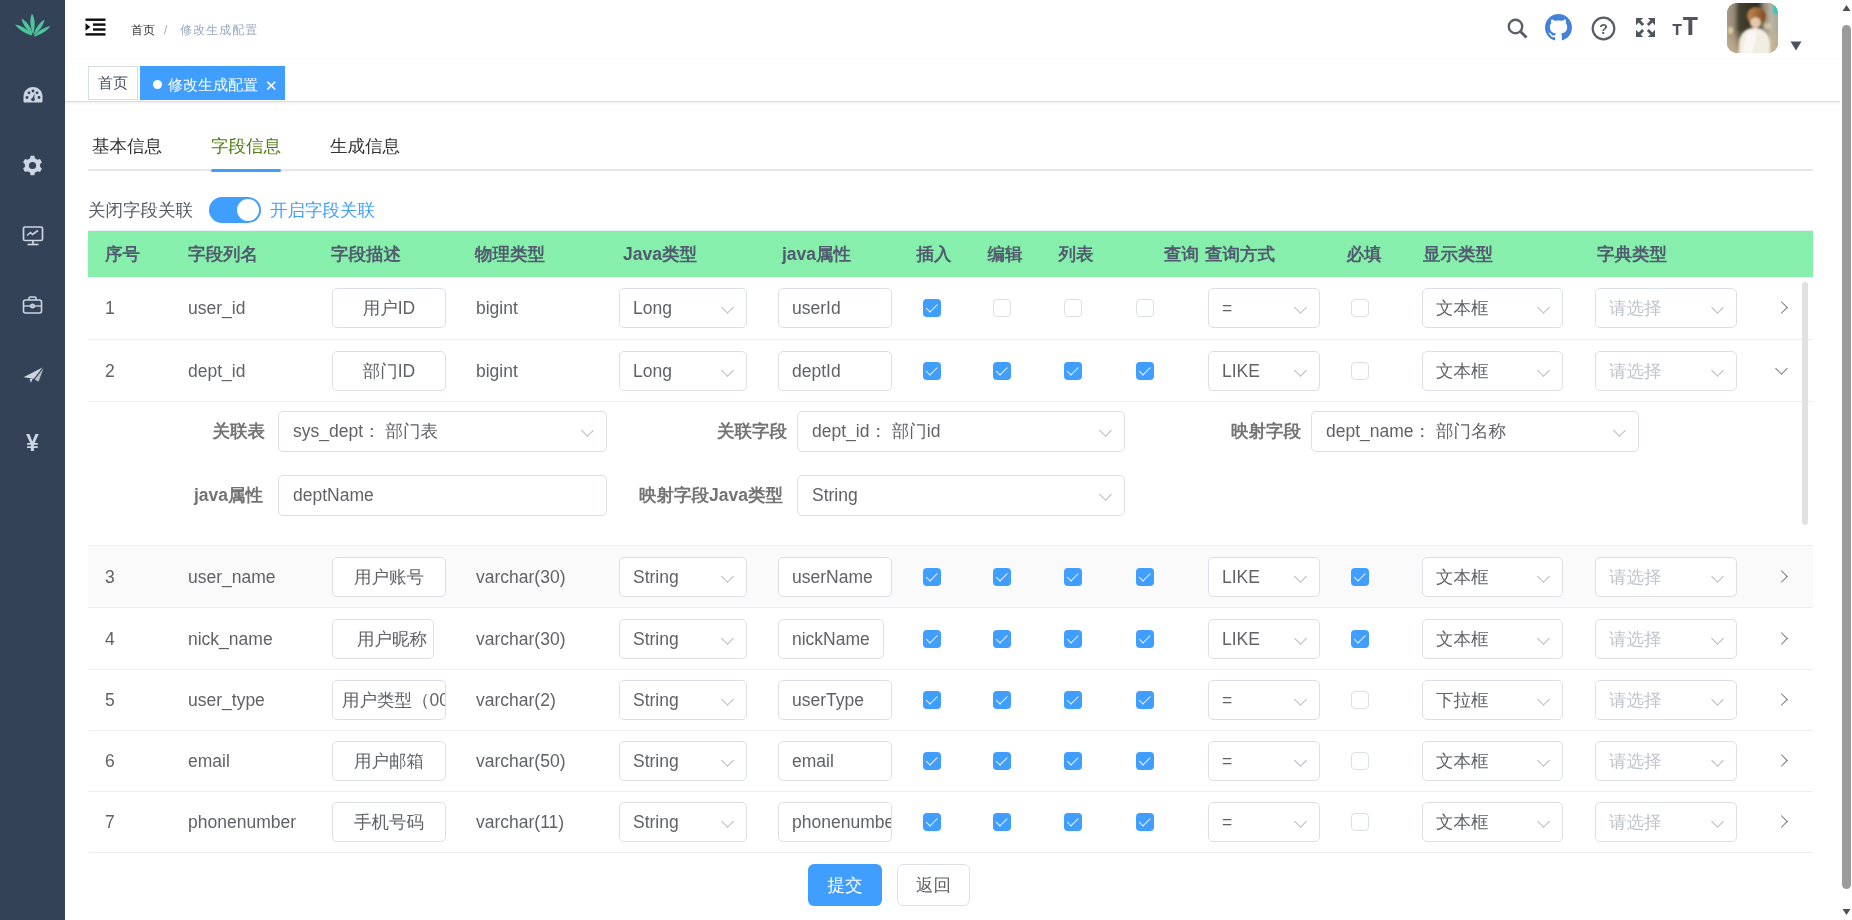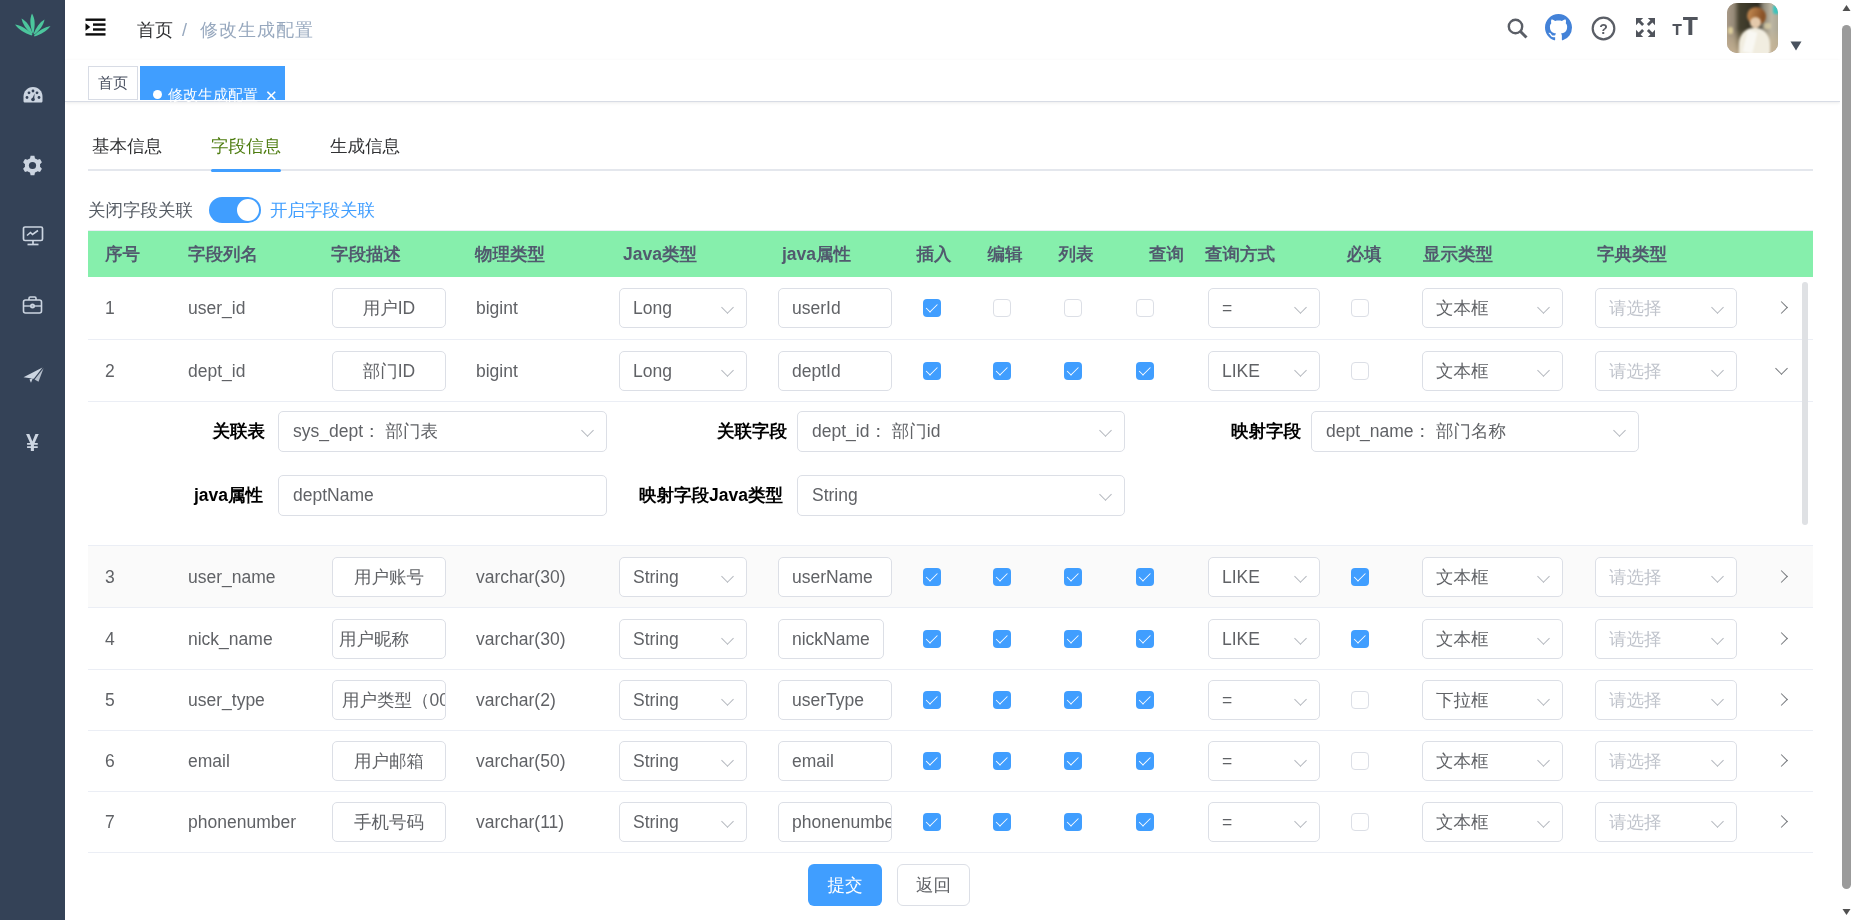--- a/index.html
+++ b/index.html
@@ -3,28 +3,28 @@
 <style>
 *{margin:0;padding:0;box-sizing:border-box}
 html,body{width:1852px;height:920px;overflow:hidden;font-family:"Liberation Sans",sans-serif;background:#fff}
 #app{position:relative;width:1852px;height:920px}
 .abs{position:absolute}
 
 #side{position:absolute;left:0;top:0;width:65px;height:920px;background:#344257}
 .sicon{position:absolute;left:0;width:65px;display:flex;justify-content:center}
 
 #nav{position:absolute;left:65px;top:0;width:1775px;height:60px;background:#fff;box-shadow:0 1px 4px rgba(0,21,41,.08)}
-#bc{position:absolute;left:137px;top:0;height:60px;line-height:60px;font-size:18px;color:#303133;white-space:nowrap}
+#bc{position:absolute;left:131px;top:0;height:60px;line-height:60px;font-size:12px;color:#303133;white-space:nowrap}
 #bc .sep{color:#97a8be;margin:0 13px 0 9px}
 #bc .cur{color:#97a8be;letter-spacing:1px}
 .nicon{position:absolute;top:0}
 
 #tags{position:absolute;left:65px;top:60px;width:1775px;height:42px;background:#fff;border-bottom:1px solid #d8dce5;box-shadow:0 1px 3px 0 rgba(0,0,0,.08)}
 .tag{position:absolute;top:6px;height:34px;line-height:32px;font-size:15px;border:1px solid #d8dce5;background:#fff;color:#495060;padding:0 9px}
-.tag.act{background:#409eff;color:#fff;border-color:#409eff;padding:12px 6px 0 12px}
+.tag.act{background:#409eff;color:#fff;border-color:#409eff;padding:2px 6px 0 12px}
 .tag.act .dot{display:inline-block;width:9px;height:9px;border-radius:50%;background:#fff;margin-right:6px;position:relative;top:-1px}
 .tag.act .x{display:inline-block;margin-left:7px;font-size:15px;line-height:1;position:relative;top:1px}
 
 .tabtxt{position:absolute;top:134px;font-size:17.5px;height:24px;line-height:24px;color:#303133}
 #tabline{position:absolute;left:88px;top:169px;width:1725px;height:2px;background:#e4e7ed}
 #inkbar{position:absolute;left:211px;top:168.5px;width:70px;height:3px;border-radius:2px;background:#409eff}
 
 #swlbl{position:absolute;left:88px;top:198px;font-size:17.5px;color:#555b63;height:25px;line-height:25px}
 #switch{position:absolute;left:209px;top:197px;width:52px;height:26px;border-radius:13px;background:#409eff}
 #switch .knob{position:absolute;right:2px;top:2px;width:22px;height:22px;border-radius:50%;background:#fff}
@@ -40,21 +40,21 @@
 .chev:after{content:'';position:absolute;left:0;top:0;width:8px;height:8px;border-left:1.8px solid #b3b7be;border-bottom:1.8px solid #b3b7be;transform:rotate(-45deg)}
 .ph{color:#c0c4cc}
 .cb{position:absolute;top:50%;margin-top:-9px;width:18px;height:18px;border-radius:4px}
 .cb.on{background:#409eff}
 .cb.on:after{content:'';position:absolute;left:6px;top:2px;width:4.5px;height:9.5px;border:1.9px solid #fff;border-left:0;border-top:0;transform:rotate(45deg)}
 .cb.off{border:1px solid #dcdfe6;background:#fff}
 .arr{position:absolute;top:50%;width:14px;height:14px}
 .arr.r:after{content:'';position:absolute;left:2px;top:2px;width:8px;height:8px;border-right:1.8px solid #73767a;border-top:1.8px solid #73767a;transform:rotate(45deg)}
 .arr.d:after{content:'';position:absolute;left:2px;top:0px;width:8px;height:8px;border-right:1.8px solid #73767a;border-bottom:1.8px solid #73767a;transform:rotate(45deg)}
 
-.xlbl{position:absolute;font-size:17.5px;font-weight:bold;color:#000000;text-align:right;height:40px;line-height:40px}
+.xlbl{position:absolute;font-size:17.5px;font-weight:bold;color:#737373;text-align:right;height:40px;line-height:40px}
 .xipt{position:absolute;height:41px;border:1px solid #dcdfe6;border-radius:5px;background:#fff;line-height:39px;padding:0 14px;font-size:17.5px;color:#606266;white-space:nowrap}
 
 #btnsubmit{position:absolute;left:808px;top:864px;width:74px;height:42px;border-radius:6px;background:#409eff;color:#fff;font-size:17.5px;text-align:center;line-height:42px}
 #btnback{position:absolute;left:897px;top:864px;width:73px;height:42px;border-radius:6px;background:#fff;border:1px solid #dcdfe6;color:#606266;font-size:17.5px;text-align:center;line-height:40px}
 
 #tsb{position:absolute;left:1802px;top:282px;width:6px;height:243px;background:#dfe1e4;border-radius:3px}
 #psb{position:absolute;left:1840px;top:0;width:12px;height:920px;background:#fff}
 #psb .thumb{position:absolute;left:1.5px;top:25px;width:9px;height:864px;background:#9b9b9b;border-radius:5px}
 </style></head>
 <body>
@@ -183,21 +183,21 @@
 <div id="thead">
       <div class="th" style="left:17px">序号</div>
       <div class="th" style="left:100px">字段列名</div>
       <div class="th" style="left:243px">字段描述</div>
       <div class="th" style="left:387px">物理类型</div>
       <div class="th" style="left:535px">Java类型</div>
       <div class="th" style="left:694px">java属性</div>
       <div class="th" style="left:810px;width:72px;text-align:center">插入</div>
       <div class="th" style="left:881px;width:72px;text-align:center">编辑</div>
       <div class="th" style="left:952px;width:72px;text-align:center">列表</div>
-      <div class="th" style="left:1024px;width:72px;text-align:right">查询</div>
+      <div class="th" style="left:1076px;width:72px;text-align:left">查询</div>
       <div class="th" style="left:1117px">查询方式</div>
       <div class="th" style="left:1240px;width:72px;text-align:center">必填</div>
       <div class="th" style="left:1335px">显示类型</div>
       <div class="th" style="left:1509px">字典类型</div>
     </div>
 <div class="trow" style="top:277px;height:63px;">
       <div class="cell" style="left:17px">1</div>
       <div class="cell" style="left:100px">user_id</div>
       <div class="ipt" style="left:244px;width:114px;text-align:center;padding:0 6px">用户ID</div>
       <div class="cell" style="left:388px">bigint</div>
@@ -243,21 +243,21 @@
       <div class="cb on" style="left:1048px"></div>
       <div class="ipt sel" style="left:1120px;width:112px">LIKE<span class="chev"></span></div>
       <div class="cb on" style="left:1263px"></div>
       <div class="ipt sel" style="left:1334px;width:141px">文本框<span class="chev"></span></div>
       <div class="ipt sel ph" style="left:1507px;width:142px">请选择<span class="chev"></span></div>
       <div class="arr r" style="left:1687px;margin-top:-7px"></div>
     </div>
 <div class="trow" style="top:608px;height:62px;">
       <div class="cell" style="left:17px">4</div>
       <div class="cell" style="left:100px">nick_name</div>
-      <div class="ipt" style="left:244px;width:114px;text-align:left;padding:0 6px">用户昵称</div>
+      <div class="ipt" style="left:244px;width:102px;text-align:right;padding:0 6px">用户昵称</div>
       <div class="cell" style="left:388px">varchar(30)</div>
       <div class="ipt sel" style="left:531px;width:128px">String<span class="chev"></span></div>
       <div class="ipt" style="left:690px;width:106px">nickName</div>
       <div class="cb on" style="left:835px"></div>
       <div class="cb on" style="left:905px"></div>
       <div class="cb on" style="left:976px"></div>
       <div class="cb on" style="left:1048px"></div>
       <div class="ipt sel" style="left:1120px;width:112px">LIKE<span class="chev"></span></div>
       <div class="cb on" style="left:1263px"></div>
       <div class="ipt sel" style="left:1334px;width:141px">文本框<span class="chev"></span></div>

